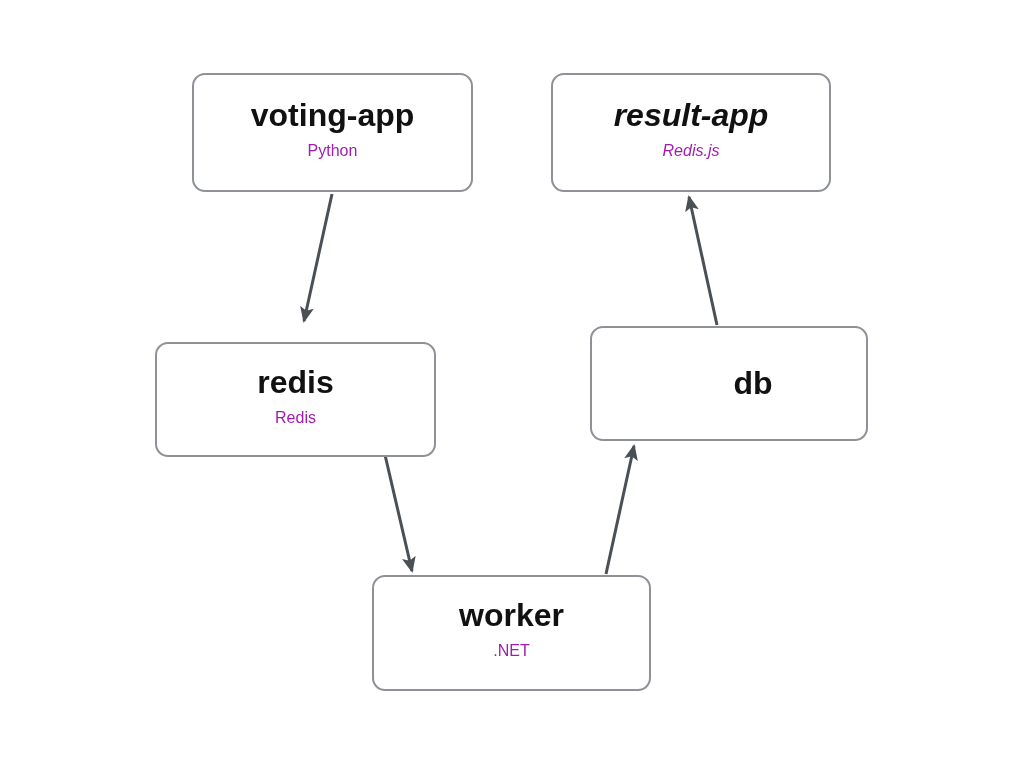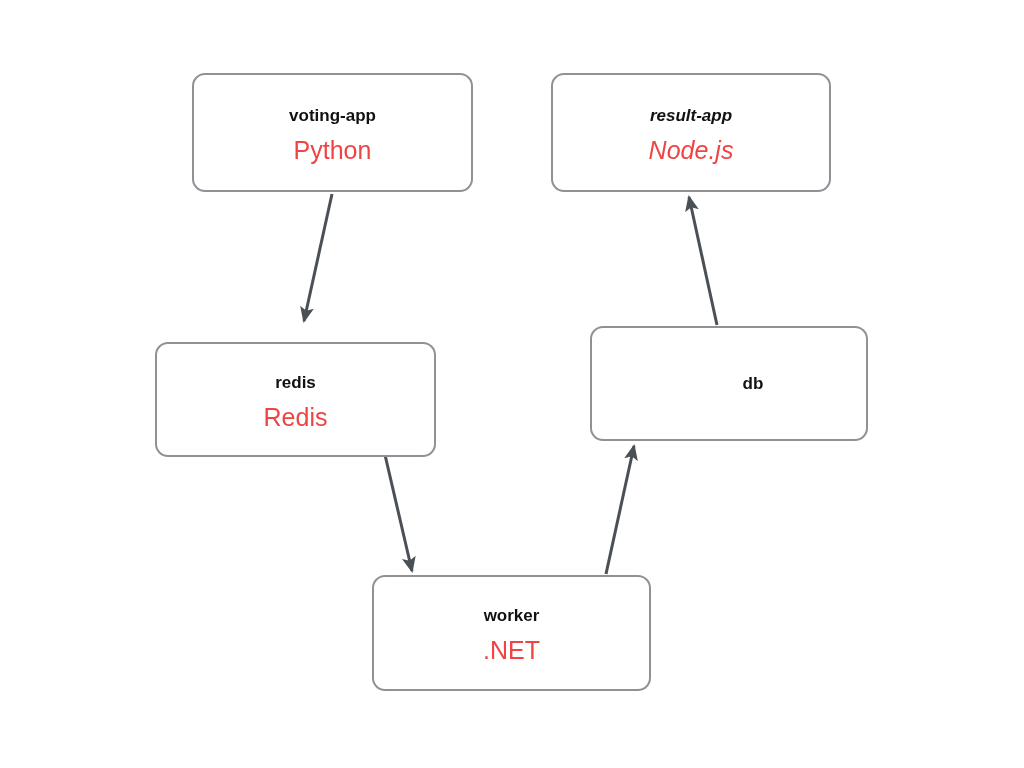--- a/index.html
+++ b/index.html
@@ -29,31 +29,31 @@
     background: #ffffff;
     border: 2px solid #8e9196;
     border-radius: 13px;
     display: flex;
     flex-direction: column;
     align-items: center;
     justify-content: center;
     text-align: center;
   }
   .node-title {
-    font-size: 17px;
+    font-size: 32px;
     line-height: 35px;
     font-weight: bold;
     color: #111111;
     white-space: nowrap;
   }
   .node-subtitle {
-    font-size: 25px;
+    font-size: 16px;
     line-height: 35px;
     font-weight: normal;
-    color: #ef4444;
+    color: #a21caf;
     white-space: nowrap;
   }
   
   #node-voting-app { left: 192px; top: 73px;  width: 281px; height: 119px; }
   #node-result-app { left: 551px; top: 73px;  width: 280px; height: 119px; font-style: italic; }
   #node-redis      { left: 155px; top: 342px; width: 281px; height: 115px; }
   #node-db         { left: 590px; top: 326px; width: 278px; height: 115px; padding-left: 48px; }
   #node-worker     { left: 372px; top: 575px; width: 279px; height: 116px; }
 </style>
 </head>
@@ -73,21 +73,21 @@
     <line x1="717" y1="325" x2="689" y2="197" stroke="#4a5056" stroke-width="3" marker-end="url(#arrowhead)"></line>
   </svg>
 
   <div class="node" id="node-voting-app">
     <div class="node-title">voting-app</div>
     <div class="node-subtitle">Python</div>
   </div>
 
   <div class="node" id="node-result-app">
     <div class="node-title">result-app</div>
-    <div class="node-subtitle">Node.js</div>
+    <div class="node-subtitle">Redis.js</div>
   </div>
 
   <div class="node" id="node-redis">
     <div class="node-title">redis</div>
     <div class="node-subtitle">Redis</div>
   </div>
 
   <div class="node" id="node-db">
     <div class="node-title">db</div>
   </div>

